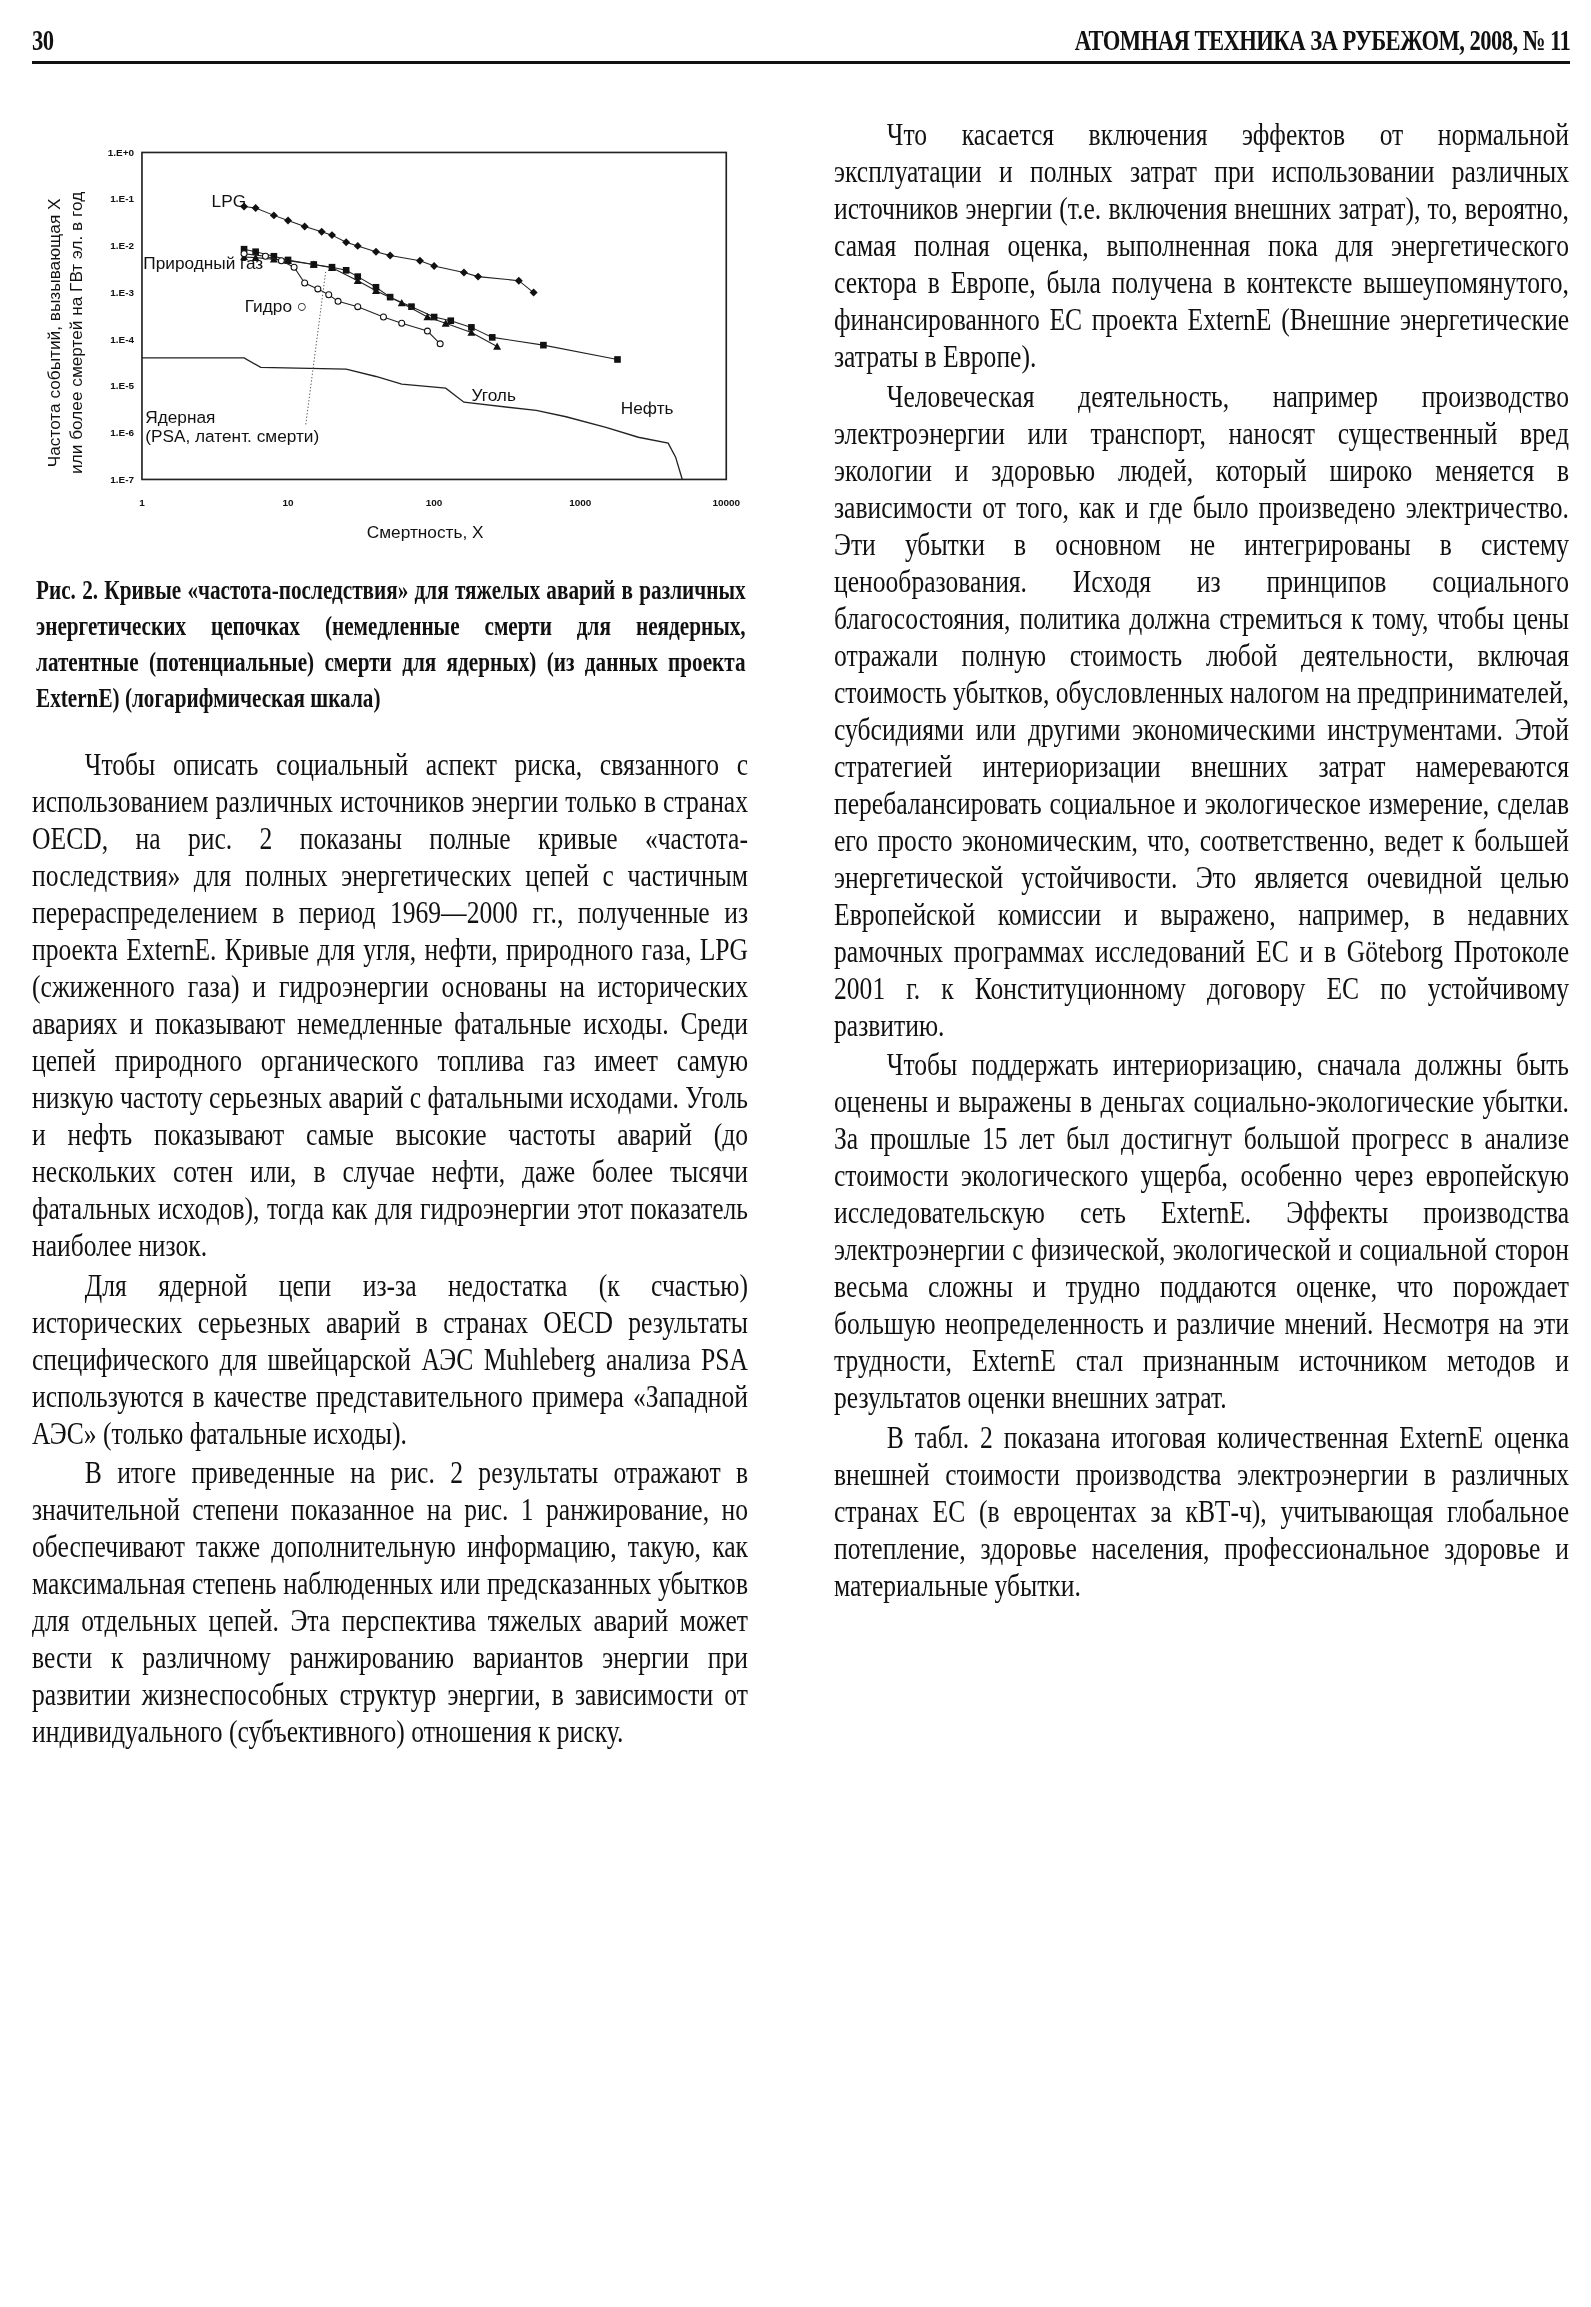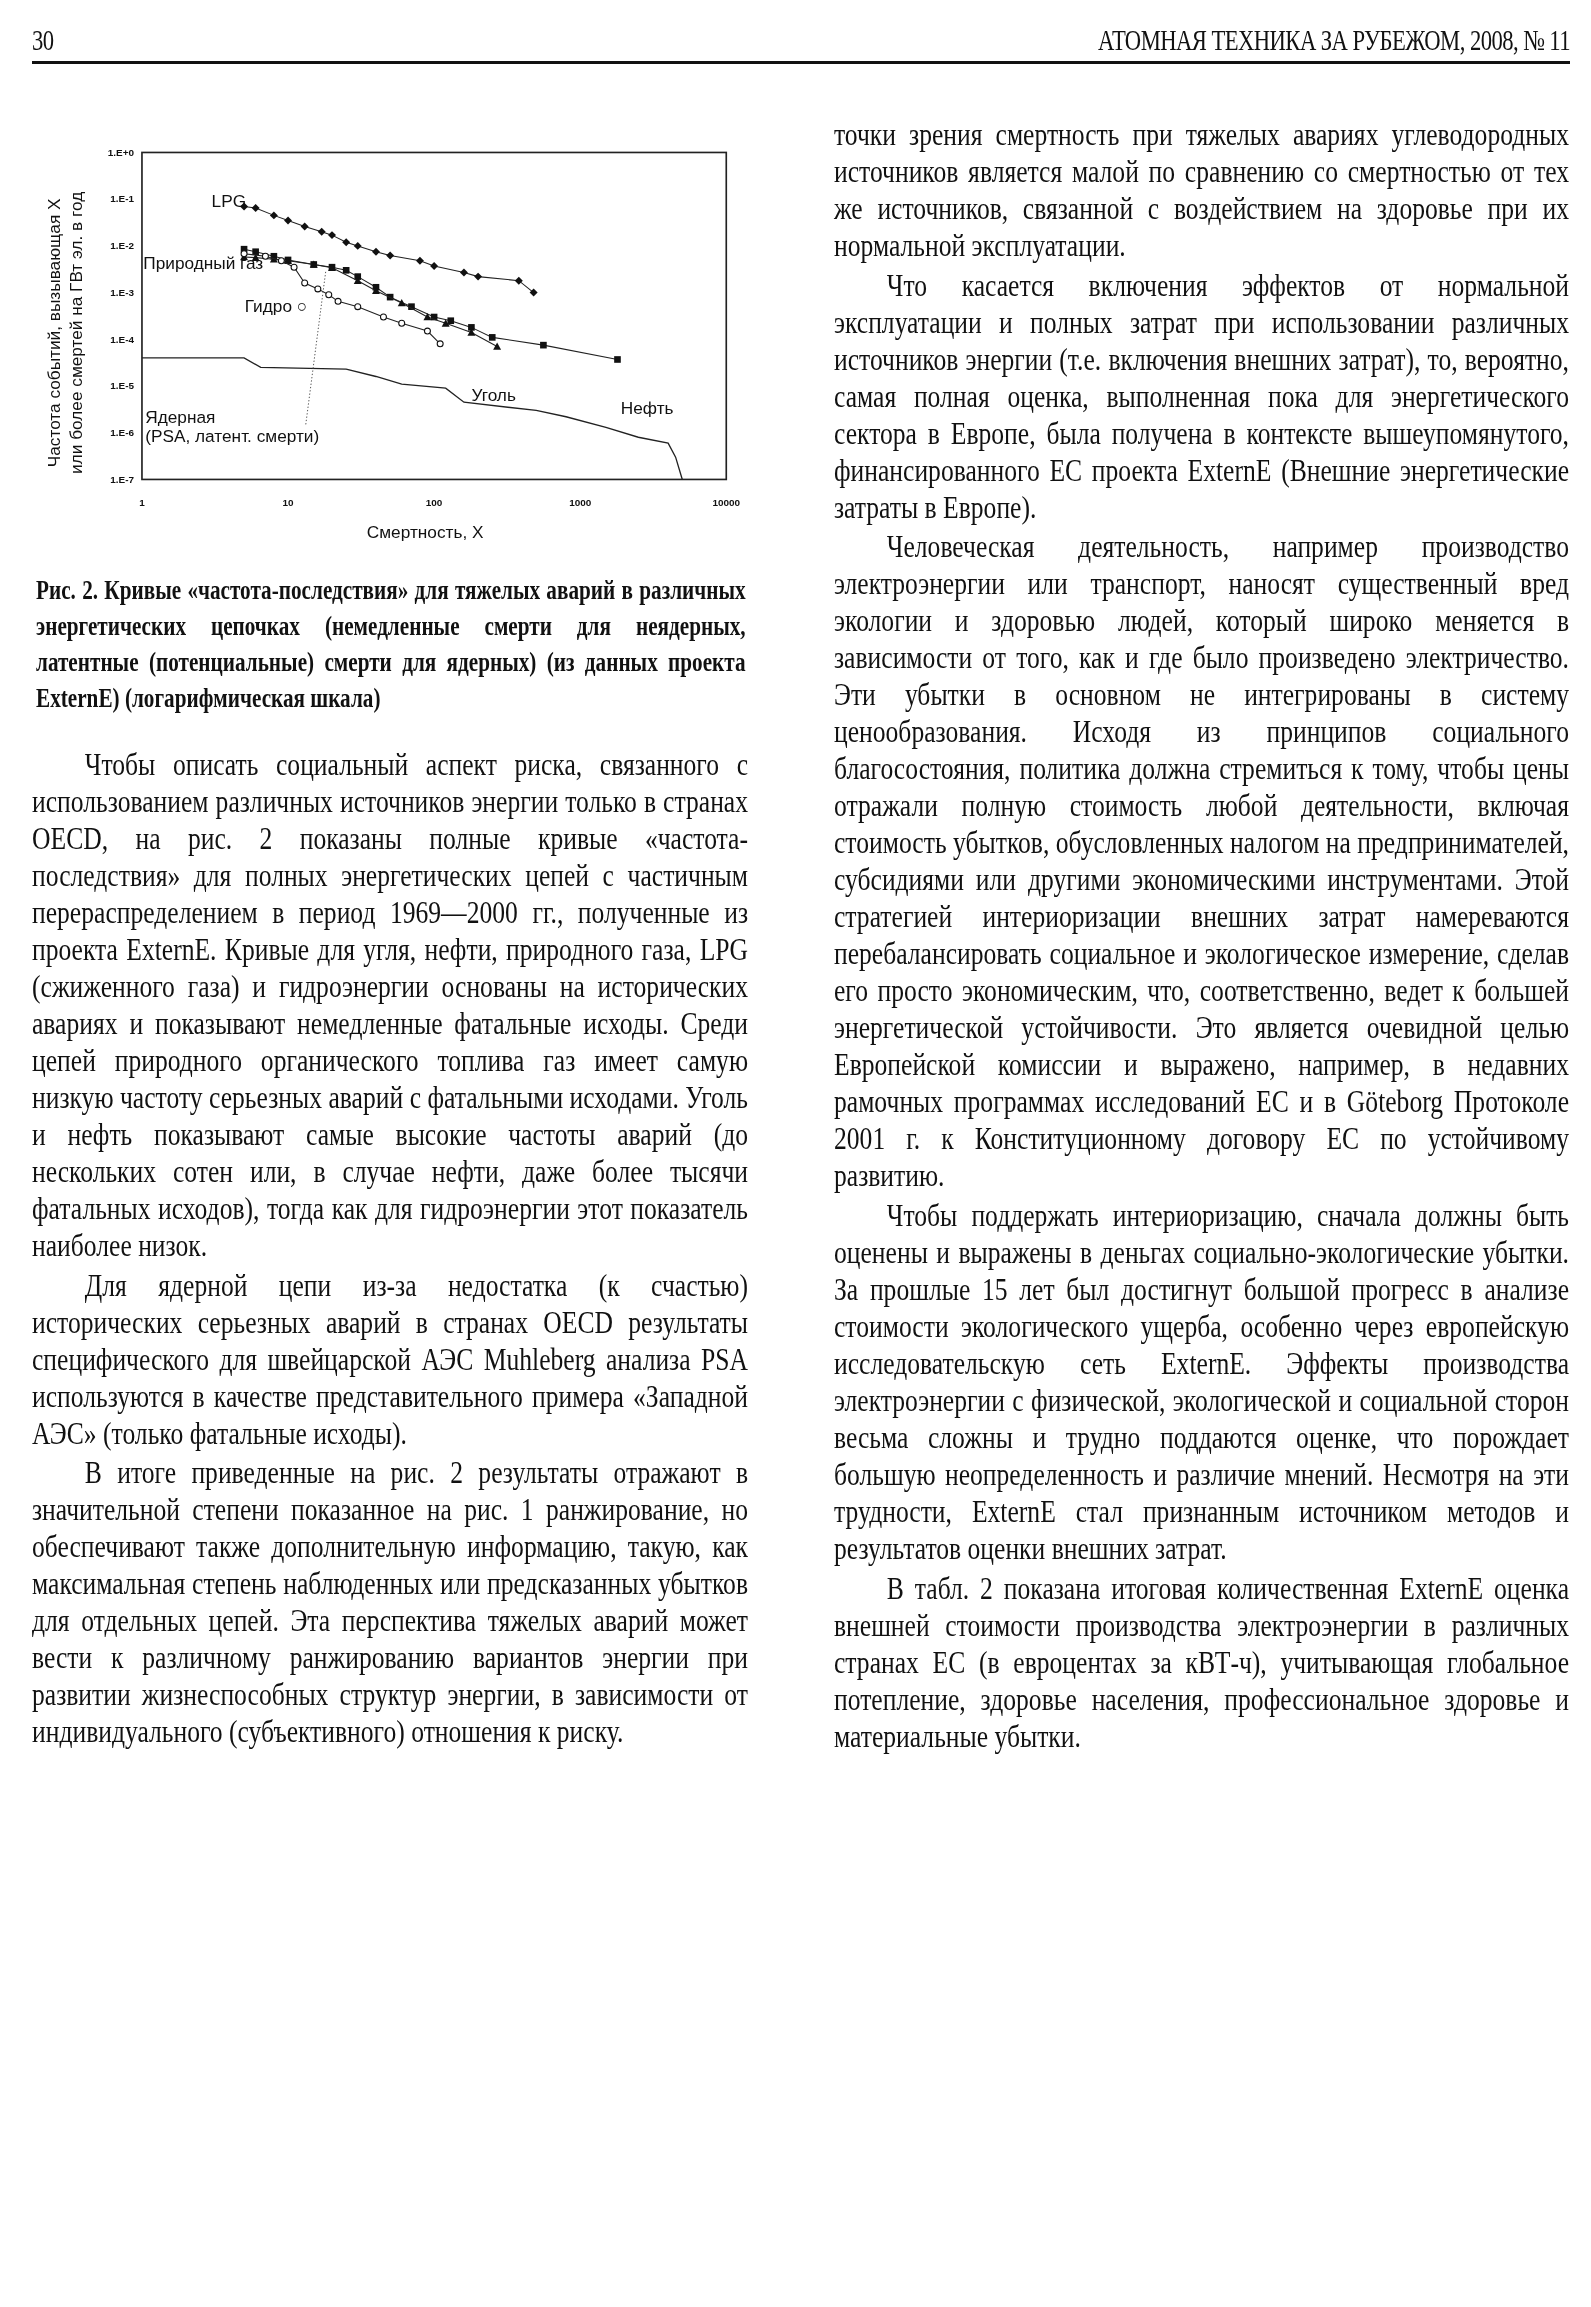--- a/index.html
+++ b/index.html
@@ -1,20 +1,20 @@
 <!DOCTYPE html>
 <html style="font-size:10.6px"><head>
 <meta charset="utf-8">
 <style>
   html, body { margin: 0; padding: 0; background: #ffffff; }
   body { width: 1592px; height: 2307px; position: relative; overflow: hidden; color: #111; }
   .serif { font-family: "Liberation Serif", "DejaVu Serif", serif; }
   .sans { font-family: "Liberation Sans", "DejaVu Sans", sans-serif; }
 
-  #header { position: absolute; left: 32px; top: 24px; width: 1538px; height: 40px; }
+  #header { position: absolute; left: 32px; top: 24px; width: 1538px; height: 40px; font-weight: bold; }
   #page-number { position: absolute; left: 0; top: 0; font-size: 29px; letter-spacing: -0.7px; transform: scaleX(0.78); transform-origin: left top; }
   #journal-title { position: absolute; right: 0; top: 0; font-size: 29px; letter-spacing: -0.7px; transform: scaleX(0.78); transform-origin: right top; white-space: nowrap; }
   #header-rule { position: absolute; left: 32px; top: 61px; width: 1538px; height: 3.3px; background: #111; }
 
   #figure { position: absolute; left: 26.5px; top: 114px; width: 730px; height: 451px; }
   #figure svg { position: absolute; left: 0; top: 0; }
 
   #caption { position: absolute; left: 36px; top: 572px; width: 710px; font-size: 26.5px; line-height: 36px; font-weight: bold; text-align: justify; }
   #caption .inner { display: block; transform: scaleX(0.8); transform-origin: left top; width: 887px; }
 
@@ -150,23 +150,20 @@
     </p>
   <p class="para indent">
       <span class="inner">Для ядерной цепи из-за недостатка (к счастью) исторических серьезных аварий в странах OECD результаты специфического для швейцарской АЭС Muhleberg анализа PSA используются в качестве представительного примера «Западной АЭС» (только фатальные исходы).</span>
     </p>
   <p class="para indent">
       <span class="inner">В итоге приведенные на рис. 2 результаты отражают в значительной степени показанное на рис. 1 ранжирование, но обеспечивают также дополнительную информацию, такую, как максимальная степень наблюденных или предсказанных убытков для отдельных цепей. Эта перспектива тяжелых аварий может вести к различному ранжированию вариантов энергии при развитии жизнеспособных структур энергии, в зависимости от индивидуального (субъективного) отношения к риску.</span>
     </p>
 </div>
 
 <div class="column col-right serif">
-  <p class="para">
-      <span class="inner">точки зрения смертность при тяжелых авариях углеводородных источников является малой по сравнению со смертностью от тех же источников, связанной с воздействием на здоровье при их нормальной эксплуатации.</span>
-    </p>
   <p class="para indent">
       <span class="inner">Что касается включения эффектов от нормальной эксплуатации и полных затрат при использовании различных источников энергии (т.е. включения внешних затрат), то, вероятно, самая полная оценка, выполненная пока для энергетического сектора в Европе, была получена в контексте вышеупомянутого, финансированного ЕС проекта ExternE (Внешние энергетические затраты в Европе).</span>
     </p>
   <p class="para indent">
       <span class="inner">Человеческая деятельность, например производство электроэнергии или транспорт, наносят существенный вред экологии и здоровью людей, который широко меняется в зависимости от того, как и где было произведено электричество. Эти убытки в основном не интегрированы в систему ценообразования. Исходя из принципов социального благосостояния, политика должна стремиться к тому, чтобы цены отражали полную стоимость любой деятельности, включая стоимость убытков, обусловленных налогом на предпринимателей, субсидиями или другими экономическими инструментами. Этой стратегией интериоризации внешних затрат намереваются перебалансировать социальное и экологическое измерение, сделав его просто экономическим, что, соответственно, ведет к большей энергетической устойчивости. Это является очевидной целью Европейской комиссии и выражено, например, в недавних рамочных программах исследований ЕС и в Göteborg Протоколе 2001 г. к Конституционному договору ЕС по устойчивому развитию.</span>
     </p>
   <p class="para indent">
       <span class="inner">Чтобы поддержать интериоризацию, сначала должны быть оценены и выражены в деньгах социально-экологические убытки. За прошлые 15 лет был достигнут большой прогресс в анализе стоимости экологического ущерба, особенно через европейскую исследовательскую сеть ExternE. Эффекты производства электроэнергии с физической, экологической и социальной сторон весьма сложны и трудно поддаются оценке, что порождает большую неопределенность и различие мнений. Несмотря на эти трудности, ExternE стал признанным источником методов и результатов оценки внешних затрат.</span>
     </p>
   <p class="para indent">

